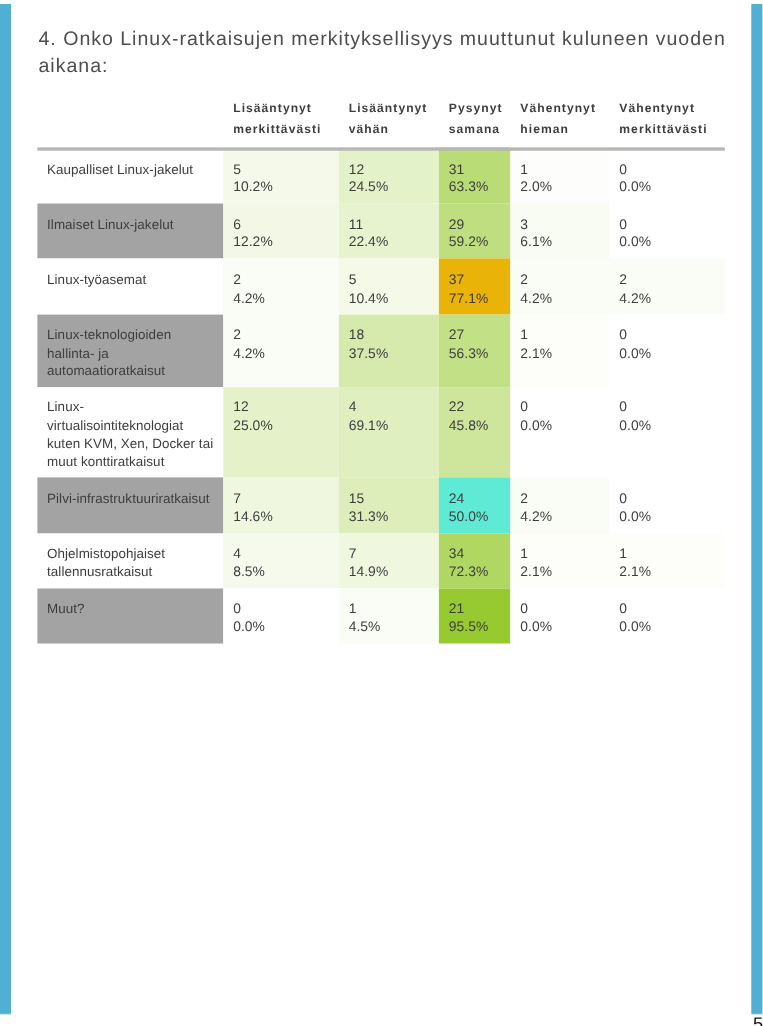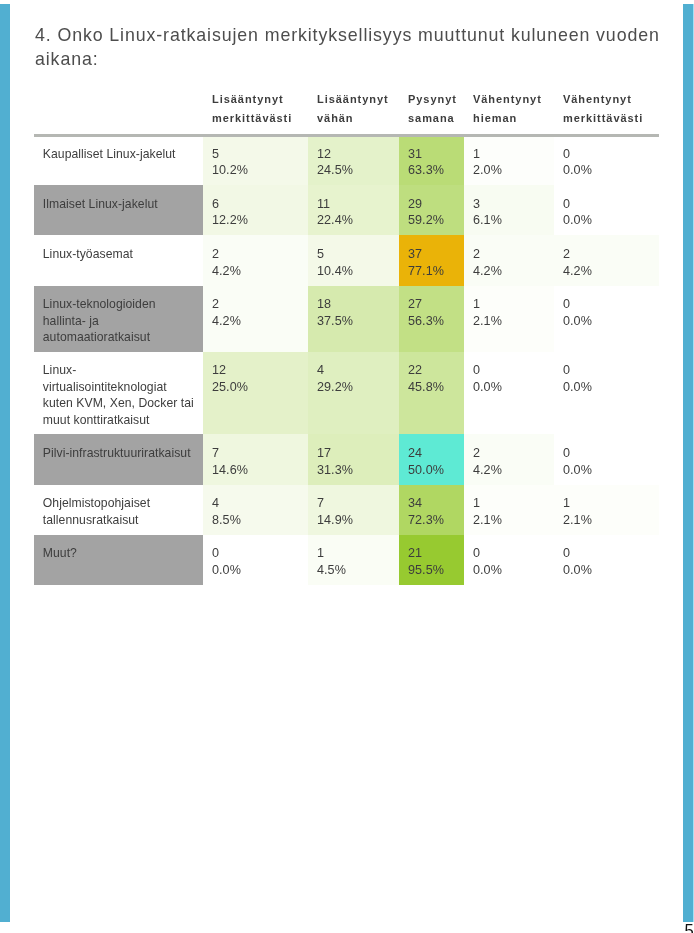--- a/index.html
+++ b/index.html
@@ -176,21 +176,21 @@
           </td>
         </tr>
         <tr>
           <td class="lbl">Linux-virtualisointiteknologiat kuten KVM, Xen, Docker tai muut konttiratkaisut</td>
           <td style="background: rgb(228, 241, 201);">
             <div>12</div>
             <div>25.0%</div>
           </td>
           <td style="background: rgb(223, 239, 192);">
             <div>4</div>
-            <div>29.2%</div>
+            <div>69.1%</div>
           </td>
           <td style="background: rgb(205, 230, 156);">
             <div>22</div>
             <div>45.8%</div>
           </td>
           <td style="background: rgb(255, 255, 255);">
             <div>0</div>
             <div>0.0%</div>
           </td>
           <td style="background: rgb(255, 255, 255);">
@@ -198,21 +198,21 @@
             <div>0.0%</div>
           </td>
         </tr>
         <tr class="alt">
           <td class="lbl">Pilvi-infrastruktuuriratkaisut</td>
           <td style="background: rgb(239, 247, 223);">
             <div>7</div>
             <div>14.6%</div>
           </td>
           <td style="background: rgb(221, 238, 187);">
-            <div>17</div>
+            <div>15</div>
             <div>31.3%</div>
           </td>
           <td style="background: #5eead4;">
             <div>24</div>
             <div>50.0%</div>
           </td>
           <td style="background: rgb(250, 253, 246);">
             <div>2</div>
             <div>4.2%</div>
           </td>

